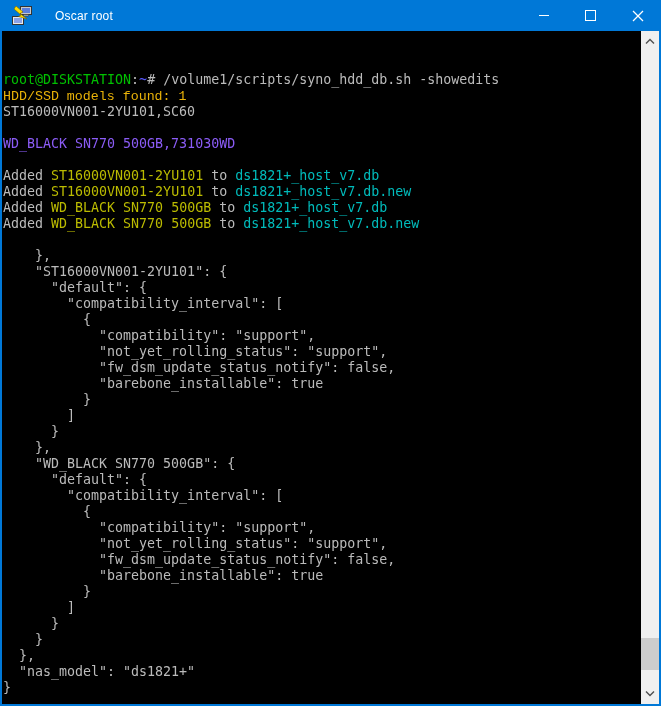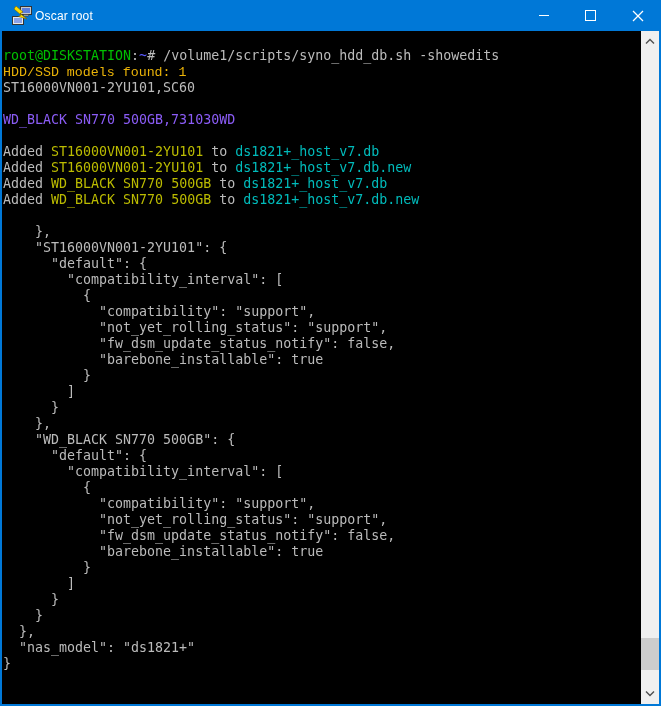--- a/index.html
+++ b/index.html
@@ -8,31 +8,31 @@
     background:#0078D7; 
     font-family:"Liberation Sans",sans-serif;
     overflow:hidden;
   }
   
   .titlebar{
     position:absolute;left:0;top:0;width:661px;height:31px;
     background:#0078D7;display:flex;align-items:center;
   }
   .app-icon{margin-left:11px;width:22px;height:22px;display:flex;align-items:center;justify-content:center;}
-  .title{margin-left:2px;color:#fff;font-size:12px;letter-spacing:.2px;}
+  .title{margin-left:22px;color:#fff;font-size:12px;letter-spacing:.2px;}
   .controls{position:absolute;right:0;top:0;height:31px;display:flex;}
   .ctrl{width:47px;height:31px;display:flex;align-items:center;justify-content:center;}
   .glyph-min{width:10px;height:1px;background:#fff;}
   .glyph-max{width:9px;height:9px;border:1px solid #fff;}
   
   .terminal{
     position:absolute;left:2px;top:31px;width:639px;height:673px;
     background:#000;overflow:hidden;
   }
-  .term-lines{padding:17px 0 0 1px;}
+  .term-lines{padding:17px 0 0 1px;margin-top:24px;}
   .term-line{
     height:16px;line-height:16px;white-space:pre;
     font-family:"DejaVu Sans Mono",monospace;font-size:13.3px;
     color:#BBBBBB;
   }
   
   .scrollbar{
     position:absolute;left:641px;top:31px;width:18px;height:673px;
     background:#F0F0F0;
   }

